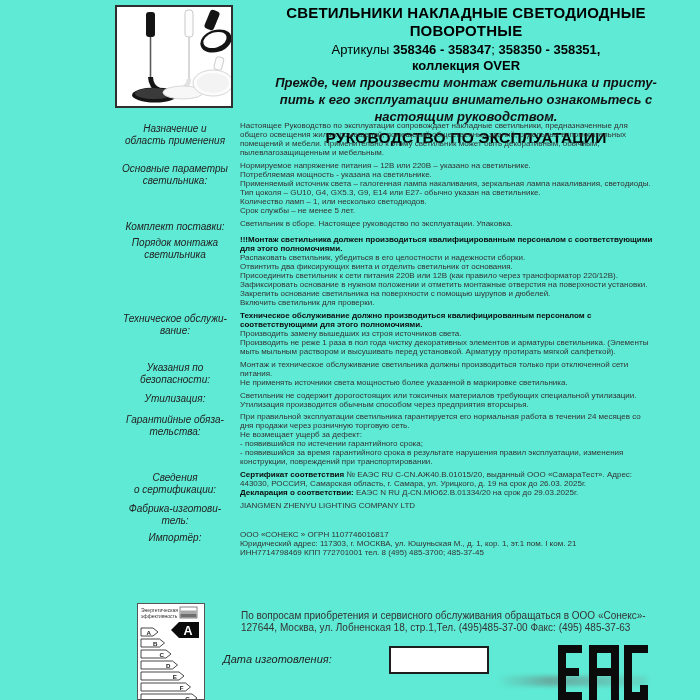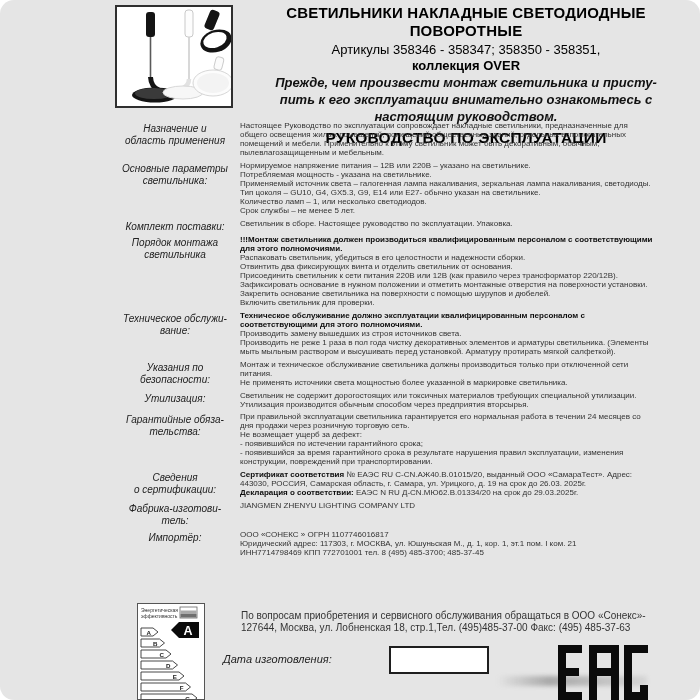--- a/index.html
+++ b/index.html
@@ -1,26 +1,26 @@
 <!DOCTYPE html>
 <html><head>
 <meta charset="utf-8">
 <style>
   html,body{margin:0;padding:0;background:#fff;}
   .page{
-    position:relative;width:700px;height:700px;background:#e5e5e5;
-    font-family:"Liberation Sans",sans-serif;color:#2e2e2e;overflow:hidden;border-radius:14px;
+    position:relative;width:700px;height:700px;background:#5eead4;
+    font-family:"Liberation Sans",sans-serif;color:#2e2e2e;overflow:hidden;
   }
   
   .lamp-box{position:absolute;left:115px;top:5px;width:114px;height:99px;
     border:2px solid #2f2f2f;background:#fff;}
   .title-block{position:absolute;left:238px;top:4px;width:456px;text-align:center;color:#000;}
   .title-line{font-size:15px;font-weight:bold;letter-spacing:.2px;line-height:1.22;}
   .articles-line{font-size:13px;line-height:1.25;margin-top:1px;}
-  .articles-line .b{font-weight:normal;}
+  .articles-line .b{font-weight:bold;}
   .collection-line{font-size:13px;font-weight:bold;line-height:1.2;text-align:center;}
   .notice{font-size:13px;font-style:italic;font-weight:bold;line-height:1.3;
     white-space:pre-line;margin-top:2px;color:#111;}
   .manual-title{font-size:15.5px;font-weight:bold;margin-top:3px;letter-spacing:.2px;}
   
   .sections{position:absolute;top:122px;left:0;width:700px;}
   .section{display:flex;margin-left:113px;margin-bottom:4px;}
   .sec-label{flex:0 0 124px;text-align:center;font-style:italic;font-size:10px;
     line-height:1.18;white-space:pre-line;color:#222;padding-top:1px;}
   .sec-content{width:416px;padding-left:3px;font-size:8px;line-height:1.12;color:#333;}
@@ -114,21 +114,21 @@
           <p><span>Отвинтить два фиксирующих винта и отделить светильник от основания.</span></p>
           <p><span>Присоединить светильник к сети питания 220В или 12В (как правило через трансформатор 220/12В).</span></p>
           <p><span>Зафиксировать основание в нужном положении и отметить монтажные отверстия на поверхности установки. Закрепить основание светильника на поверхности с помощью шурупов и дюбелей.</span></p>
           <p><span>Включить светильник для проверки.</span></p>
         </div>
       </div>
       <div class="section">
         <div class="sec-label">Техническое обслужи-
 вание:</div>
         <div class="sec-content">
-          <p><span class="b">Техническое обслуживание должно эксплуатации квалифицированным персоналом с соответствующими для этого полномочиями.</span></p>
+          <p><span class="b">Техническое обслуживание должно производиться квалифицированным персоналом с соответствующими для этого полномочиями.</span></p>
           <p><span>Производить замену вышедших из строя источников света.</span></p>
           <p><span>Производить не реже 1 раза в пол года чистку декоративных элементов и арматуры светильника. (Элементы мыть мыльным раствором и высушивать перед установкой. Арматуру протирать мягкой салфеткой).</span></p>
         </div>
       </div>
       <div class="section">
         <div class="sec-label">Указания по
 безопасности:</div>
         <div class="sec-content">
           <p><span>Монтаж и техническое обслуживание светильника должны производиться только при отключенной сети питания.</span></p>
           <p><span>Не применять источники света мощностью более указанной в маркировке светильника.</span></p>

